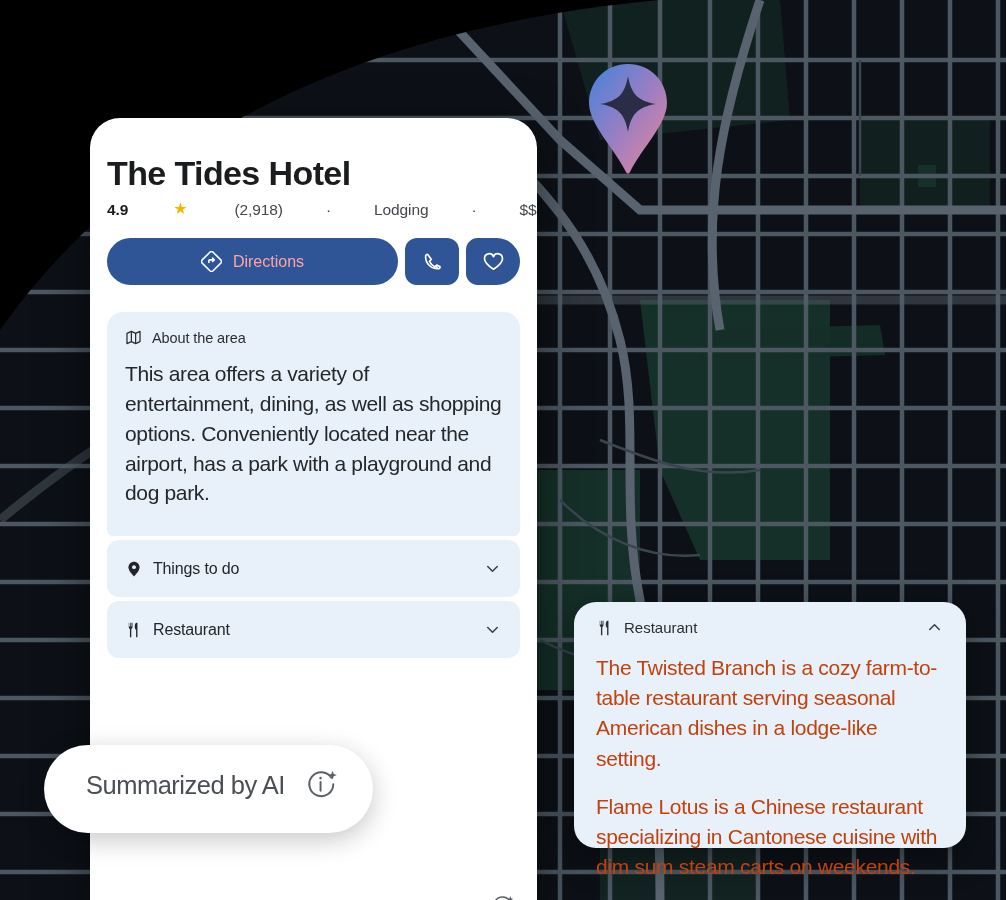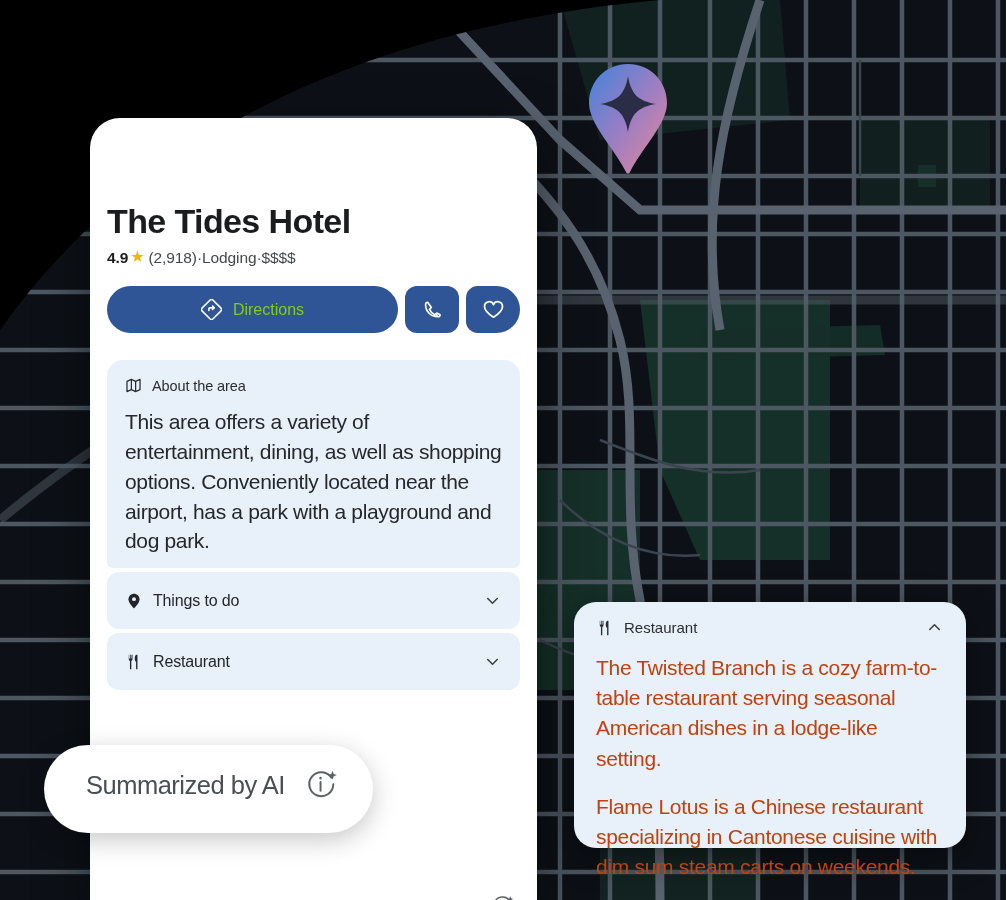--- a/index.html
+++ b/index.html
@@ -43,21 +43,21 @@
     left: 90px;
     top: 118px;
     width: 447px;
     height: 800px;
     background: #ffffff;
     border-radius: 30px 30px 0 0;
     overflow: hidden;
     box-shadow: 0 14px 50px rgba(0,0,0,0.55);
   }
 
-  .phone-head { padding: 36px 17px 0 17px; margin-top: 48px; }
+  .phone-head { padding: 36px 17px 0 17px; }
 
   .hotel-title {
     font-size: 34px;
     font-weight: bold;
     color: #1b1c1e;
     letter-spacing: -0.6px;
     line-height: 1.12;
   }
 
   .hotel-address {
@@ -66,20 +66,21 @@
     color: #3b3e42;
     letter-spacing: -0.1px;
   }
 
   .rating-row {
     margin-top: 9px;
     font-size: 15.5px;
     color: #44474b;
     display: flex;
     letter-spacing: -0.1px;
+    gap: 43px;
   }
   .rating-value { font-weight: bold; color: #1b1c1e; }
   .star-icon {
     display: inline-block;
     margin: 0 4px 0 2px;
     color: #f5b400;
     font-size: 16px;
     line-height: 1;
   }
 
@@ -91,21 +92,21 @@
   }
   .btn-directions {
     flex: 1;
     height: 47px;
     background: #2f5596;
     border-radius: 24px;
     display: flex;
     align-items: center;
     justify-content: center;
     gap: 11px;
-    color: #84cc16;
+    color: #fca5a5;
     font-size: 16px;
     border: none;
     cursor: pointer;
     font-family: inherit;
   }
   .btn-icon-sq {
     width: 54px;
     height: 47px;
     background: #2f5596;
     border-radius: 12px;
@@ -123,21 +124,21 @@
     margin-top: 27px;
     padding: 0 17px;
     display: flex;
     flex-direction: column;
     gap: 4px;
   }
 
   .sec-card {
     background: #e8f1fa;
     border-radius: 6px;
-    padding: 17px 18px 12px 18px;
+    padding: 17px 18px 28px 18px;
   }
   .sec-card.first { border-radius: 16px 16px 6px 6px; }
 
   .sec-head {
     display: flex;
     align-items: center;
     gap: 10px;
     font-size: 14.5px;
     color: #2b2e31;
     letter-spacing: -0.1px;

